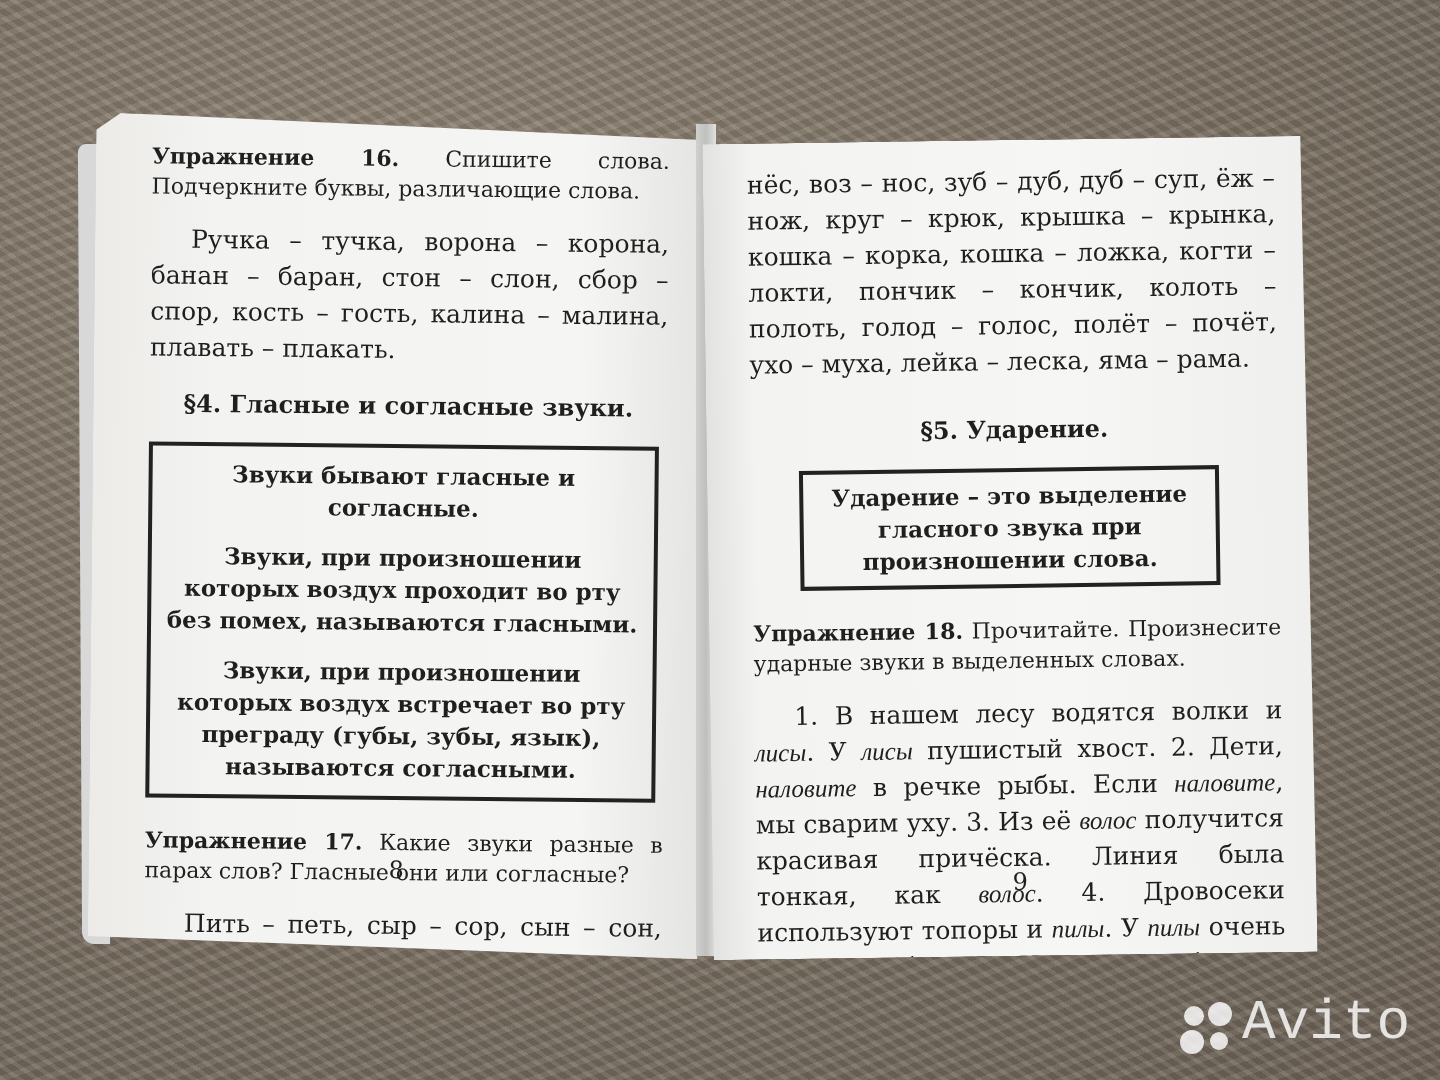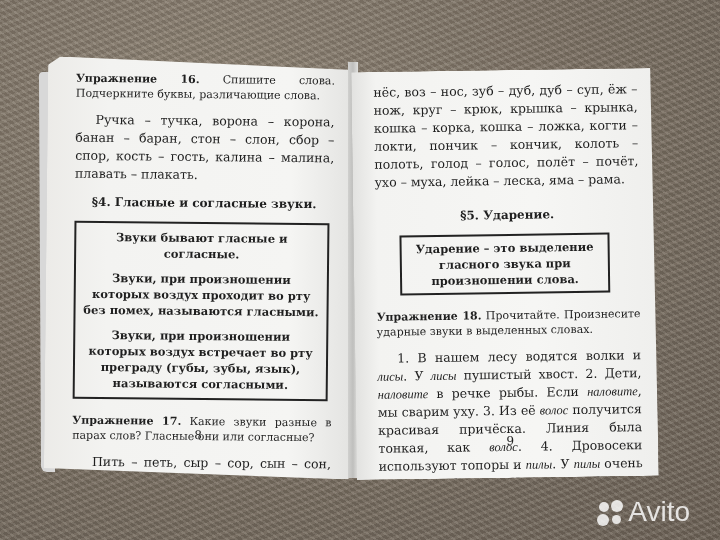--- a/index.html
+++ b/index.html
@@ -48,22 +48,22 @@
     border: 2px solid #222; padding: 6px 6px; margin: 0 4px 0 0;
     text-align: center; font-weight: bold; font-size: 11.5px; line-height: 16px;
   }
   .rule-box p { margin: 0 0 9px; }
   .rule-box p:last-child { margin-bottom: 0; }
   .page-number { position: absolute; font-size: 12px; bottom: 36px; }
   .page-left .page-number { left: 150px; }
   .page-right .page-number { left: 150px; bottom: 30px; }
   i { font-style: italic; font-family: Liberation Serif, serif; }
   .watermark {
-    position: absolute; right: 30px; bottom: 12px; display: flex; align-items: center; gap: 3px;
-    font-family: Liberation Sans, sans-serif; font-size: 28px; color: rgba(255,255,255,0.82);
+    position: absolute; right: 15px; bottom: 12px; display: flex; align-items: center; gap: 3px;
+    font-family: Liberation Mono, monospace; font-size: 28px; color: rgba(255,255,255,0.82);
   }
   .avito-dots { position: relative; width: 28px; height: 28px; }
   .avito-dots span { position: absolute; border-radius: 50%; background: rgba(255,255,255,0.82); }
 </style>
 </head>
 <body>
 
 <div class="book">
   <div class="page-shadow"></div>
 

